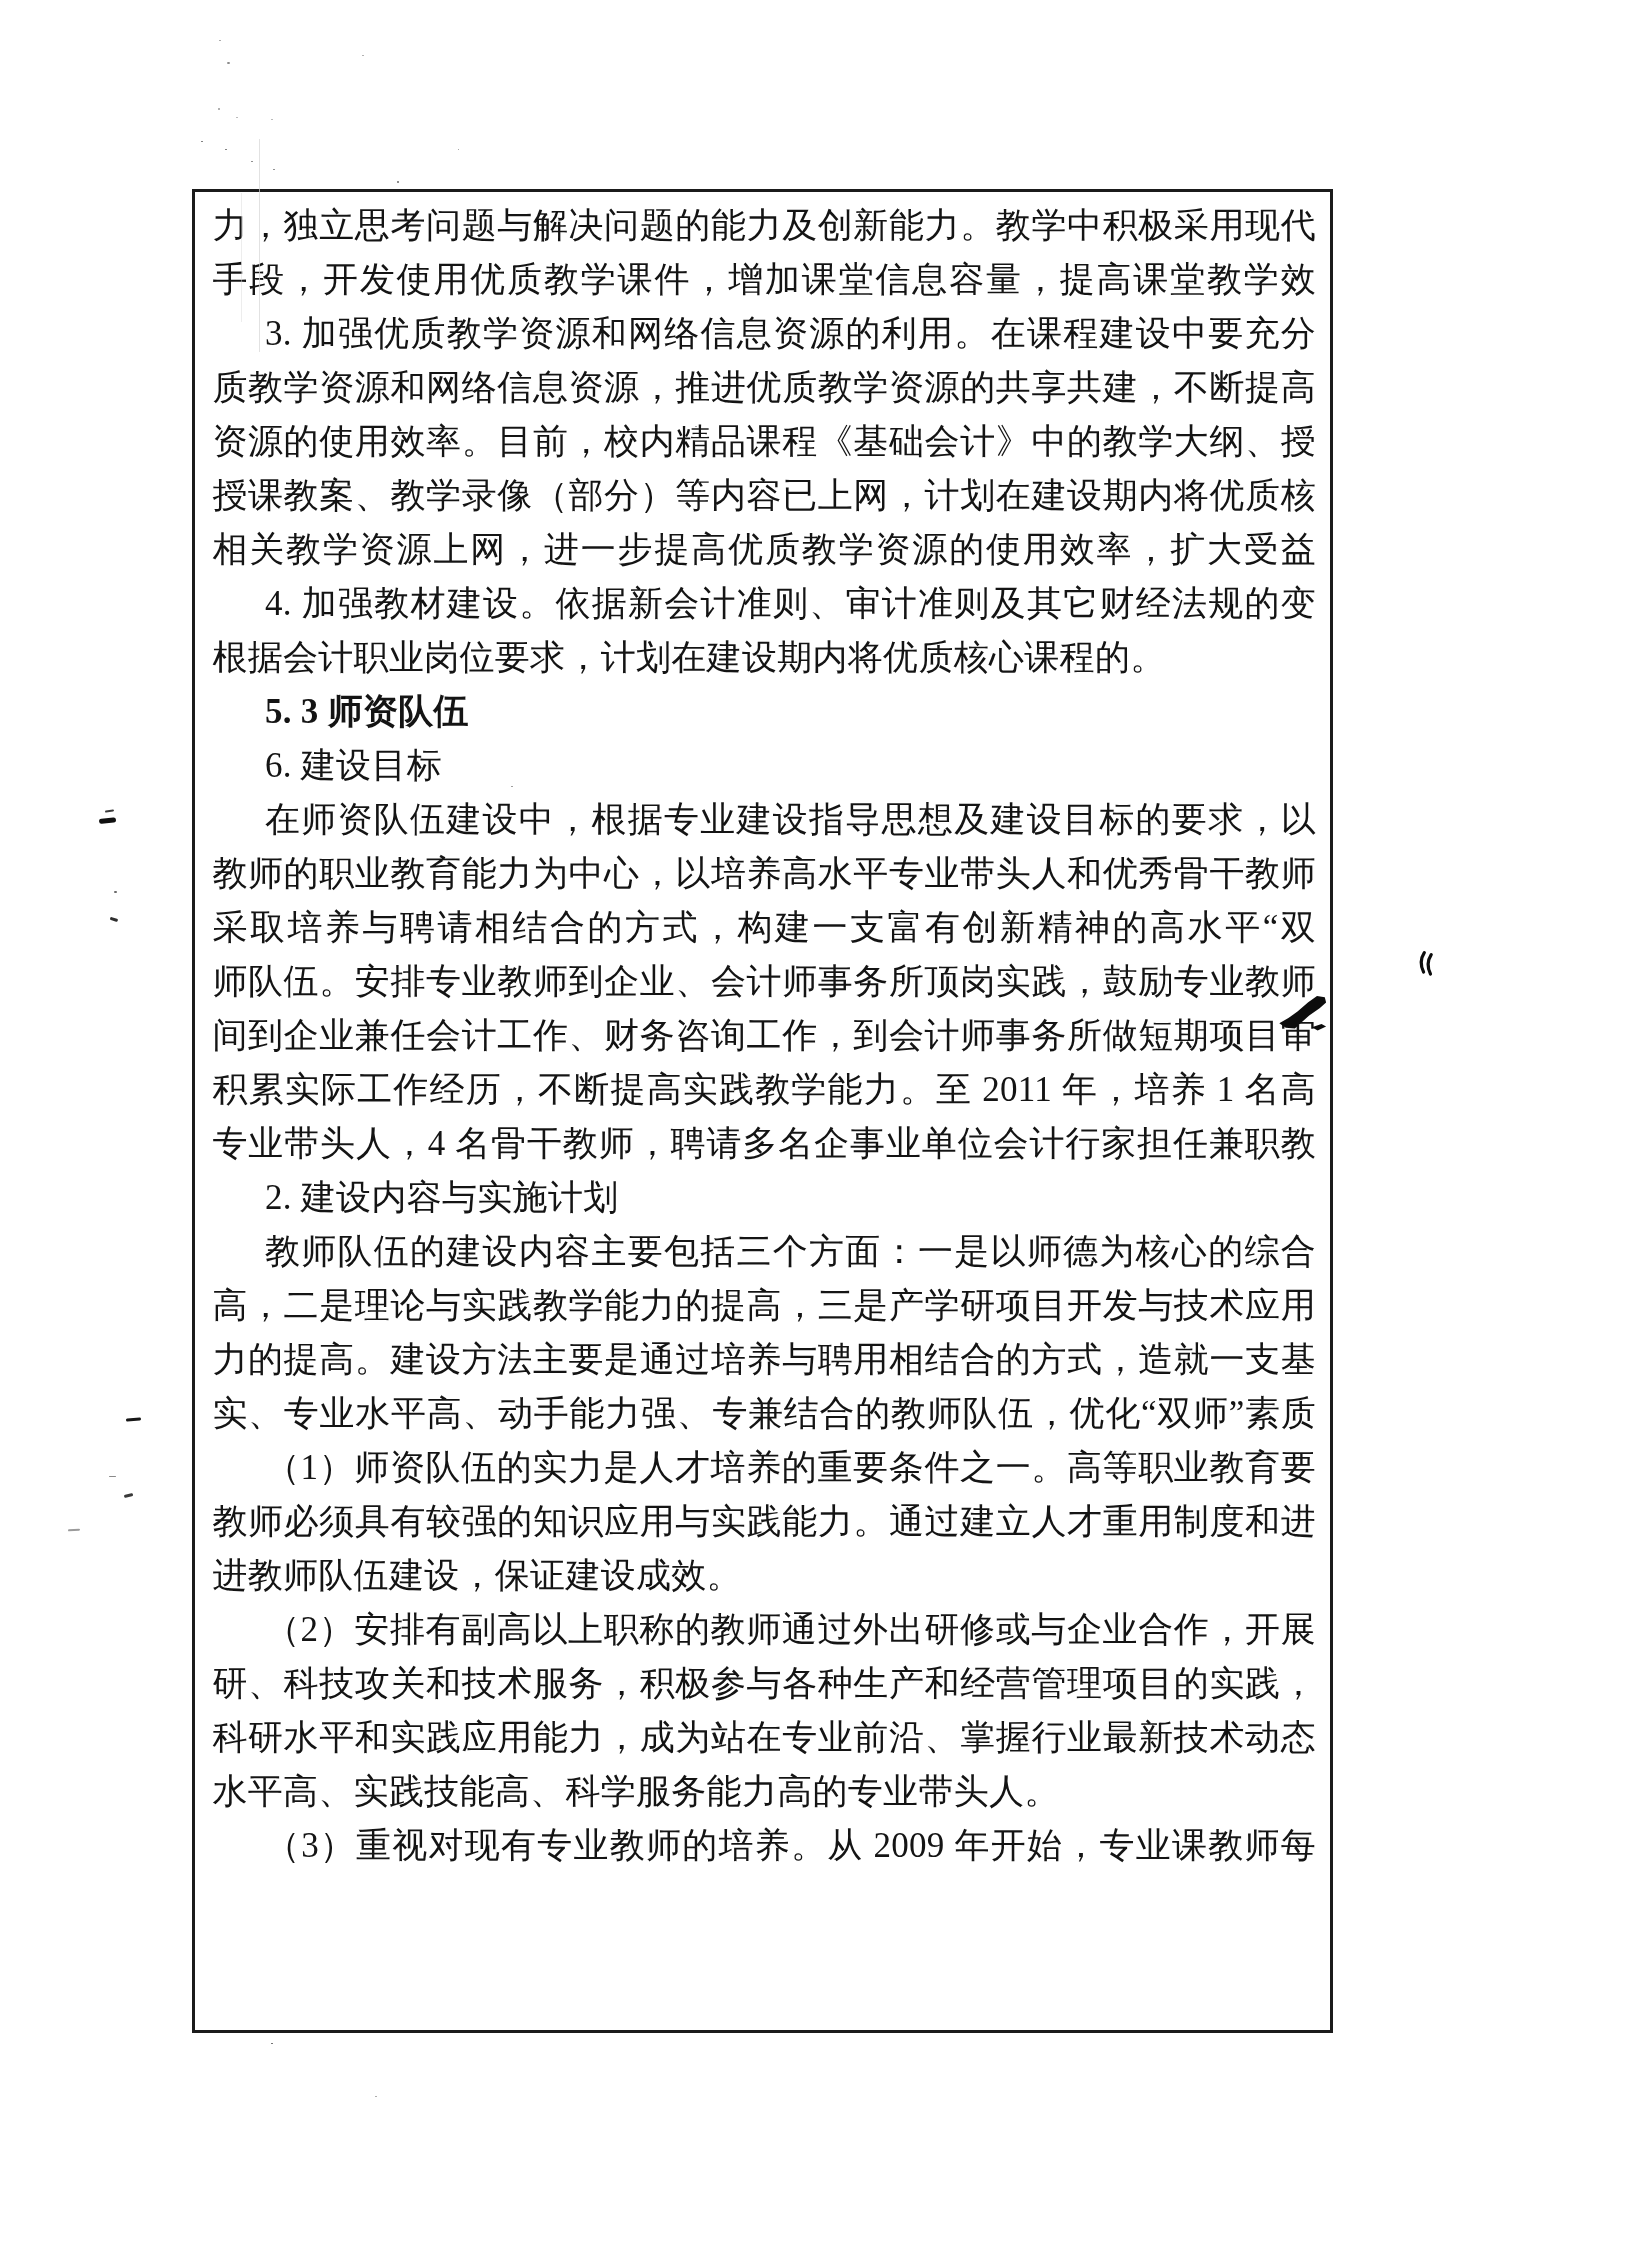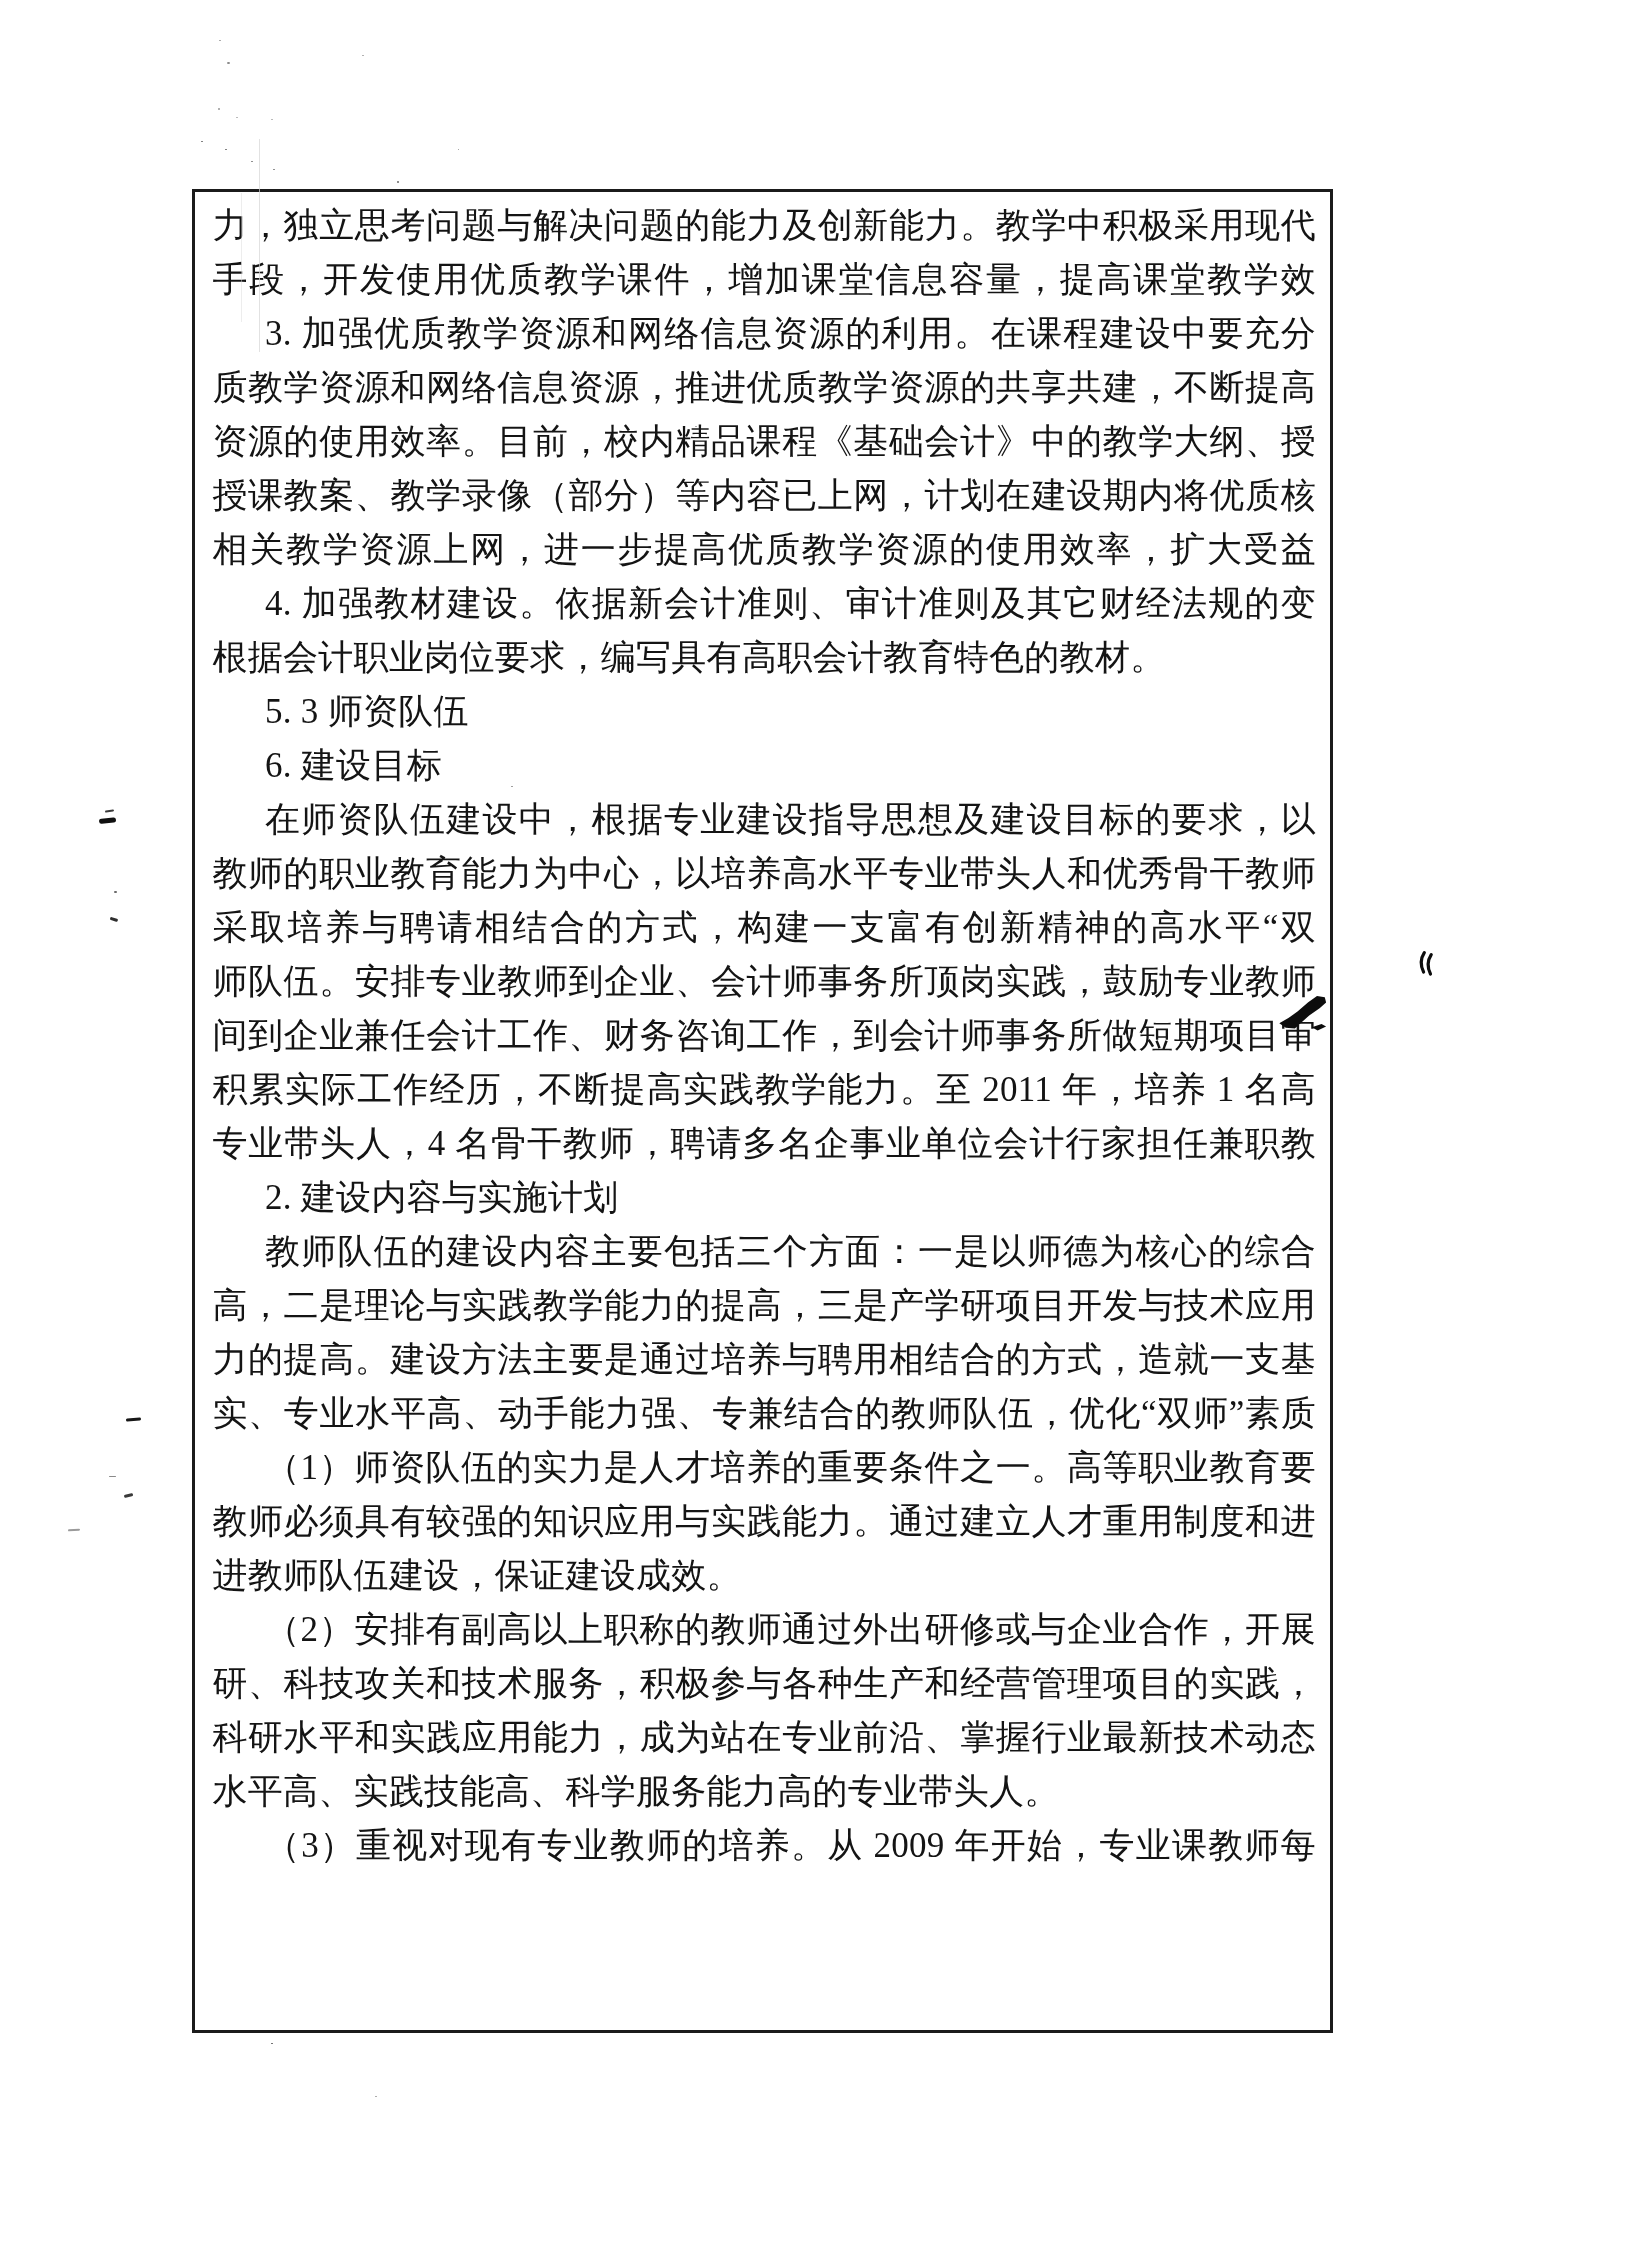--- a/index.html
+++ b/index.html
@@ -6,21 +6,21 @@
   .page{position:relative;width:1651px;height:2261px;background:#ffffff;overflow:hidden;
         font-family:"Liberation Serif","DejaVu Serif",serif;color:#161616;}
   .doc-box{position:absolute;left:192px;top:189px;width:1141px;height:1844px;
            border:3.9px solid #1b1b1b;box-sizing:border-box;
            padding:7px 14px 0 17.4px;background:#ffffff;}
   .line{font-size:35px;line-height:54px;height:54px;overflow:hidden;
         text-align:justify;text-align-last:left;letter-spacing:0.3px;color:#141414;
         text-justify:inter-character;}
   .line.j{text-align-last:justify;}
   .line.ind{text-indent:1.5em;}
-  .line.b{font-weight:normal;}
+  .line.b{font-weight:bold;}
   
   .art{position:absolute;}
   .speck{position:absolute;border-radius:50%;}
   .streak{position:absolute;width:1.3px;background:#d6d6d6;opacity:.7;}
   .mark{position:absolute;background:#2a2a2a;border-radius:1.3px;}
 </style>
 </head>
 <body>
 
 <div class="page">
@@ -32,21 +32,21 @@
       </div>
       <div>
         <div class="line j ind">3. 加强优质教学资源和网络信息资源的利用。在课程建设中要充分利用优</div>
         <div class="line j">质教学资源和网络信息资源，推进优质教学资源的共享共建，不断提高优质教学</div>
         <div class="line j">资源的使用效率。目前，校内精品课程《基础会计》中的教学大纲、授课计划、</div>
         <div class="line j">授课教案、教学录像（部分）等内容已上网，计划在建设期内将优质核心课程的</div>
         <div class="line">相关教学资源上网，进一步提高优质教学资源的使用效率，扩大受益面。</div>
       </div>
       <div>
         <div class="line j ind">4. 加强教材建设。依据新会计准则、审计准则及其它财经法规的变化要求，</div>
-        <div class="line">根据会计职业岗位要求，编写具有高职会计教育特色的教材。</div>
+        <div class="line">根据会计职业岗位要求，计划在建设期内将优质核心课程的。</div>
       </div>
       <div>
         <div class="line ind b">5. 3 师资队伍</div>
       </div>
       <div>
         <div class="line ind">6. 建设目标</div>
       </div>
       <div>
         <div class="line j ind">在师资队伍建设中，根据专业建设指导思想及建设目标的要求，以全面提高</div>
         <div class="line j">教师的职业教育能力为中心，以培养高水平专业带头人和优秀骨干教师为重点，</div>

